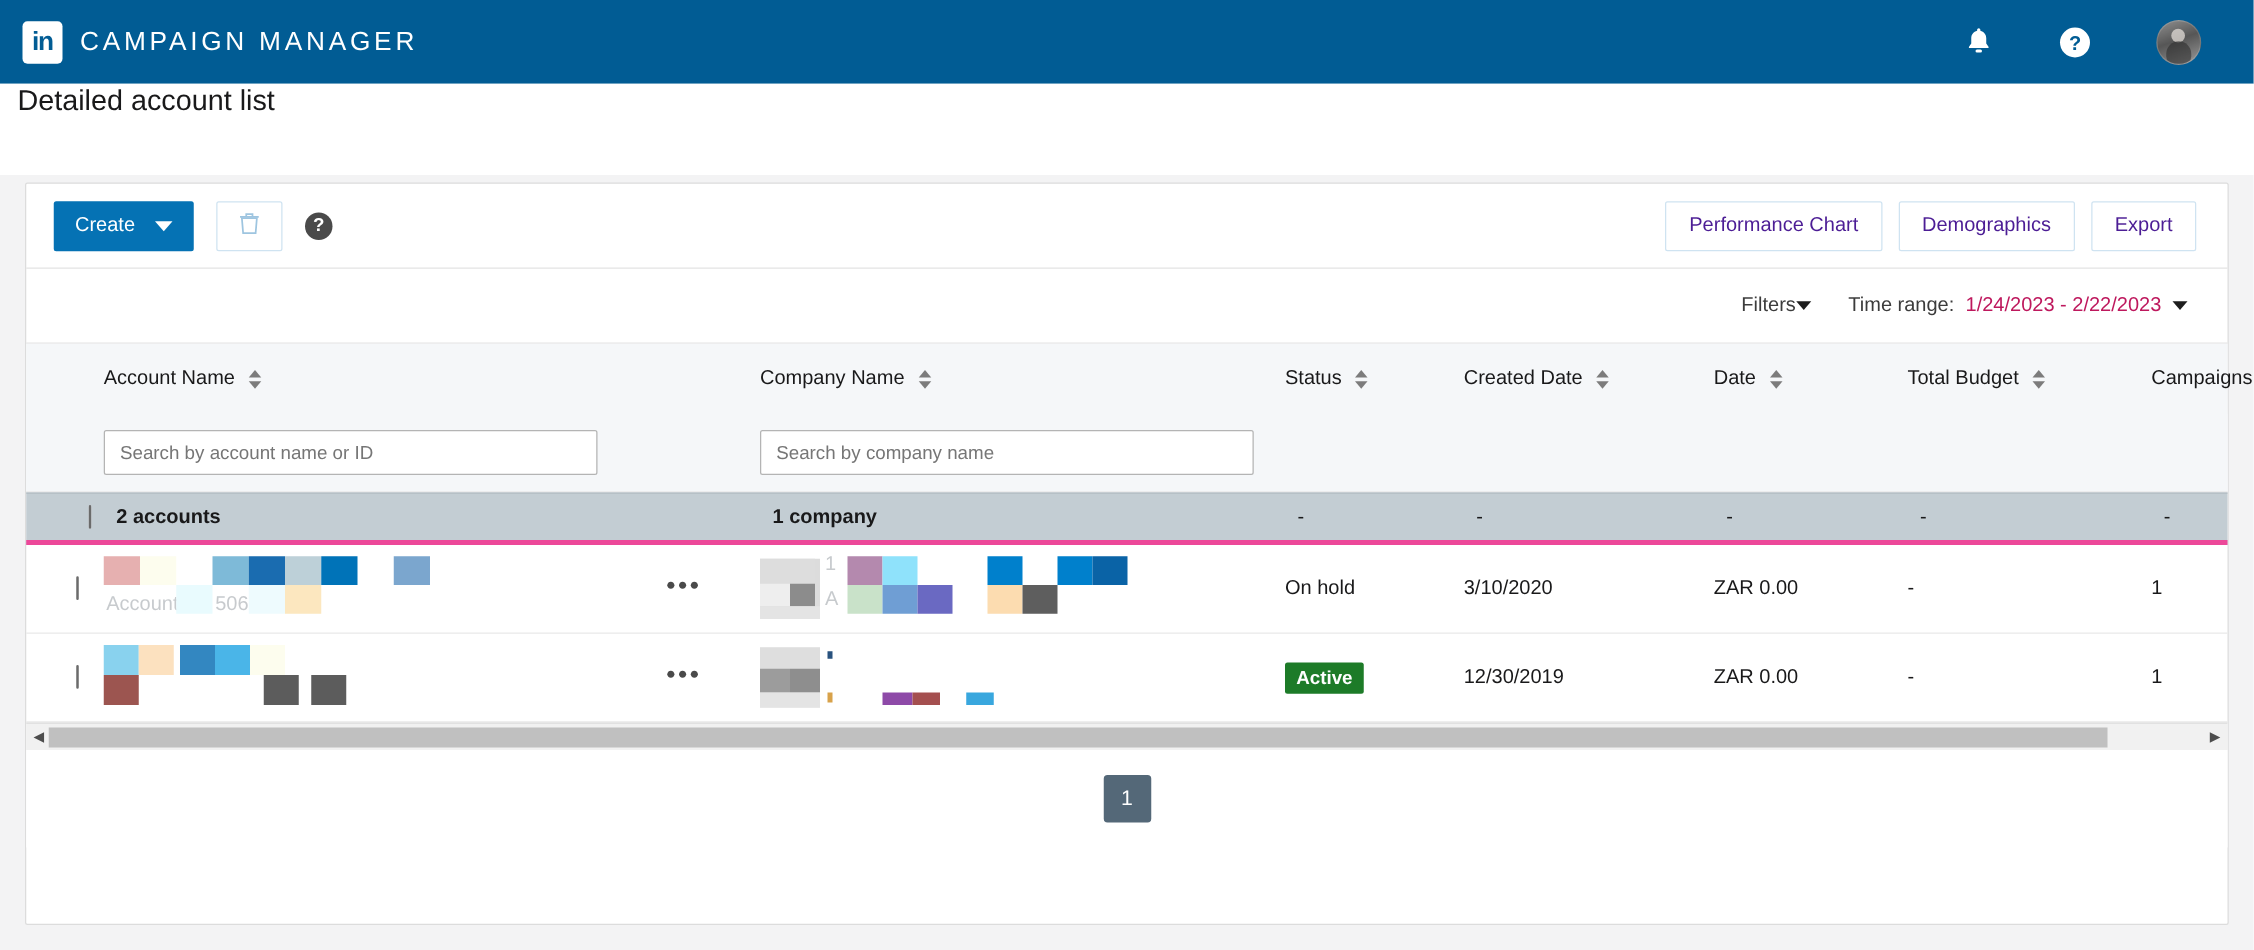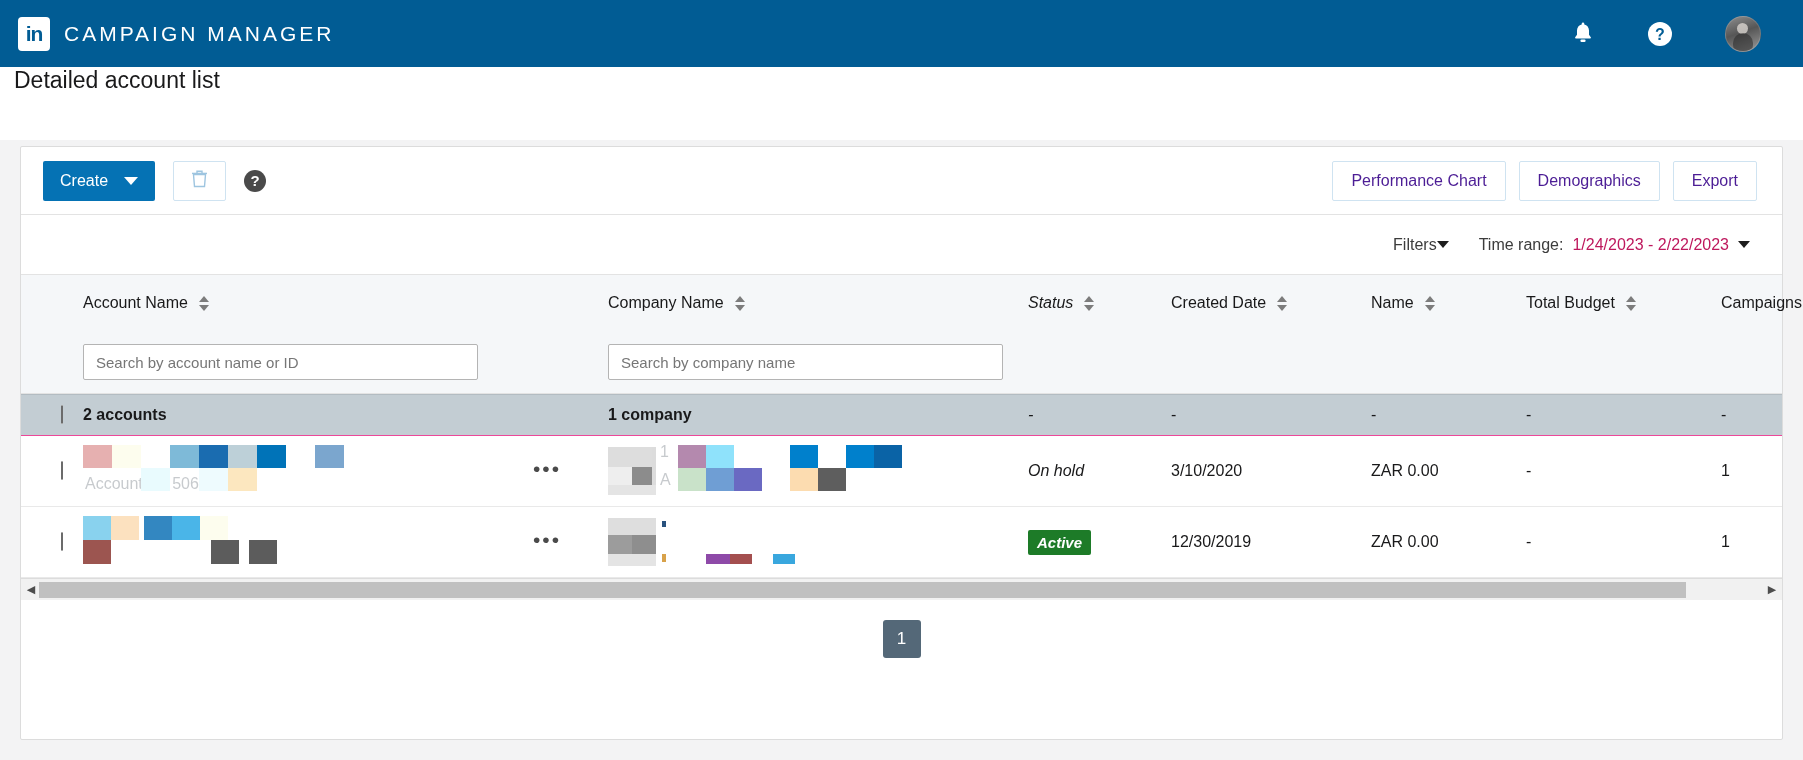--- a/index.html
+++ b/index.html
@@ -234,21 +234,21 @@
   }
   .row {
     display: flex;
     align-items: center;
     box-sizing: border-box;
   }
   .c-check  { width: 62px; flex: 0 0 62px; padding-left: 40px; box-sizing: border-box; }
   .c-acct   { width: 450px; flex: 0 0 450px; }
   .c-dots   { width: 75px;  flex: 0 0 75px; }
   .c-comp   { width: 420px; flex: 0 0 420px; }
-  .c-status { width: 143px; flex: 0 0 143px; font-style: italic; }
+  .c-status { width: 143px; flex: 0 0 143px; }
   .c-date   { width: 200px; flex: 0 0 200px; }
   .c-spent  { width: 155px; flex: 0 0 155px; }
   .c-budget { width: 195px; flex: 0 0 195px; }
   .c-camp   { width: 110px; flex: 0 0 110px; }
 
   .th {
     display: flex;
     align-items: center;
     gap: 11px;
     font-size: 16px;
@@ -283,24 +283,25 @@
     background: #fff;
     box-sizing: border-box;
     font-family: "Liberation Sans", sans-serif;
   }
   .search-input::placeholder { color: #767676; }
 
   .summaryrow {
     height: 42px;
     background: #c3cdd3;
     border-top: 1px solid #b3bcc2;
-    border-bottom: 1px solid #ec4899;
+    border-bottom: 4px solid #ec4899;
     font-size: 16px;
     color: #19191a;
     font-weight: bold;
+    padding-left: 10px;
   }
   .summaryrow .c-status,
   .summaryrow .c-date,
   .summaryrow .c-spent,
   .summaryrow .c-budget,
   .summaryrow .c-camp { font-weight: normal; }
 
   .chk {
     width: 19px; height: 19px;
     border: 1px solid #6b6b6b;
@@ -505,21 +506,21 @@
               </span>
           </div>
           <div class="c-date th">
             <span>Created Date</span>
             <span class="sorter">
                 <i class="up"></i>
                 <i class="down"></i>
               </span>
           </div>
           <div class="c-spent th">
-            <span>Name</span>
+            <span>Date</span>
             <span class="sorter">
                 <i class="up"></i>
                 <i class="down"></i>
               </span>
           </div>
           <div class="c-budget th">
             <span>Total Budget</span>
             <span class="sorter">
                 <i class="up"></i>
                 <i class="down"></i>

